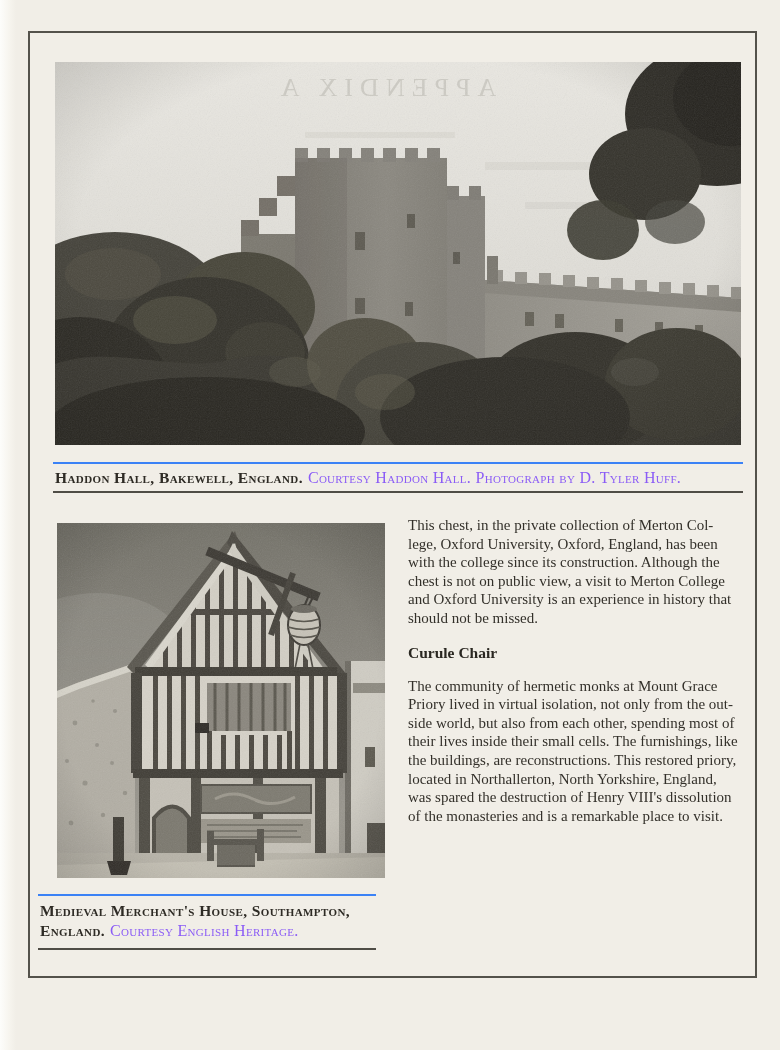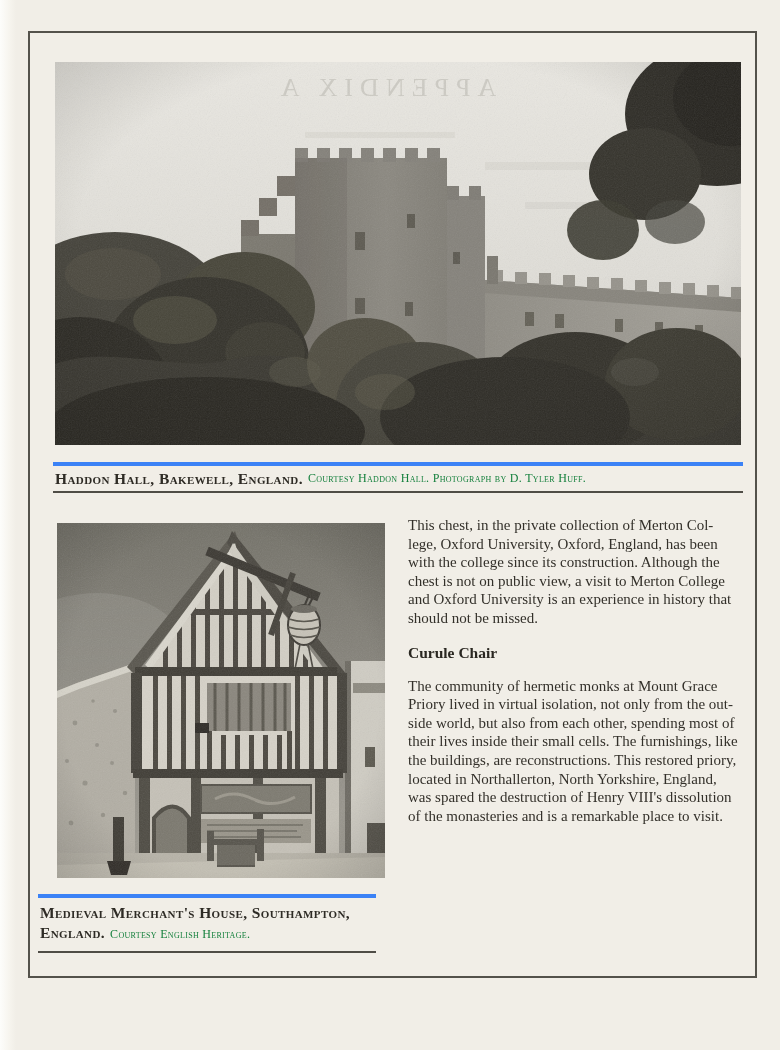--- a/index.html
+++ b/index.html
@@ -7,26 +7,26 @@
   body { width:780px; height:1050px; position:relative; font-family:"Liberation Serif","DejaVu Serif",serif; }
   .page { position:absolute; left:0; top:0; width:780px; height:1050px; background:#f1eee7; overflow:hidden; }
   .edge-strip { position:absolute; left:0; top:0; width:16px; height:1050px;
     background:linear-gradient(90deg,#fdfdfb 0%,#f7f5ef 55%,rgba(241,238,231,0) 100%); }
   .frame { position:absolute; left:28px; top:31px; width:729px; height:947px;
     border:2px solid #54524b; }
   .photo { position:absolute; overflow:hidden; background:#cfcdc6; }
   .photo svg { display:block; width:100%; height:100%; }
   #photo1 { left:55px; top:62px; width:686px; height:383px; }
   #photo2 { left:57px; top:523px; width:328px; height:355px; }
-  .caption { position:absolute; border-top:4px solid #3b82f6; border-bottom:2px solid #4f4d46;
+  .caption { position:absolute; border-top:2px solid #3b82f6; border-bottom:2px solid #4f4d46;
     color:#2e2b25; }
   #caption1 { left:53px; top:462px; width:690px; height:31px; display:flex; align-items:center; padding-left:2px; }
   #caption2 { left:38px; top:894px; width:338px; padding:5px 2px 7px 2px; line-height:20px; }
   .cap-title { font-variant:small-caps; font-weight:bold; font-size:15.5px; letter-spacing:0.4px; }
-  .cap-credit { font-variant:small-caps; font-size:12px; letter-spacing:0.3px; color:#15803d; margin-left:5px; }
+  .cap-credit { font-variant:small-caps; font-size:16px; letter-spacing:0.3px; color:#8b5cf6; margin-left:5px; }
   #caption2 .cap-title { white-space:pre-line; }
   .column { position:absolute; left:408px; top:514px; width:350px; color:#33302a; }
   .column section { margin-bottom:15px; }
   .column h3 { font-size:15.5px; line-height:19px; font-weight:bold; color:#2a2721; }
   .column p { font-size:15px; line-height:18.6px; white-space:pre-line; margin-top:2px; }
   .page-number { position:absolute; left:0; top:991px; width:780px; text-align:center;
     font-size:16px; color:#2e2b25; letter-spacing:1px; }
 </style>
 </head>
 <body>

